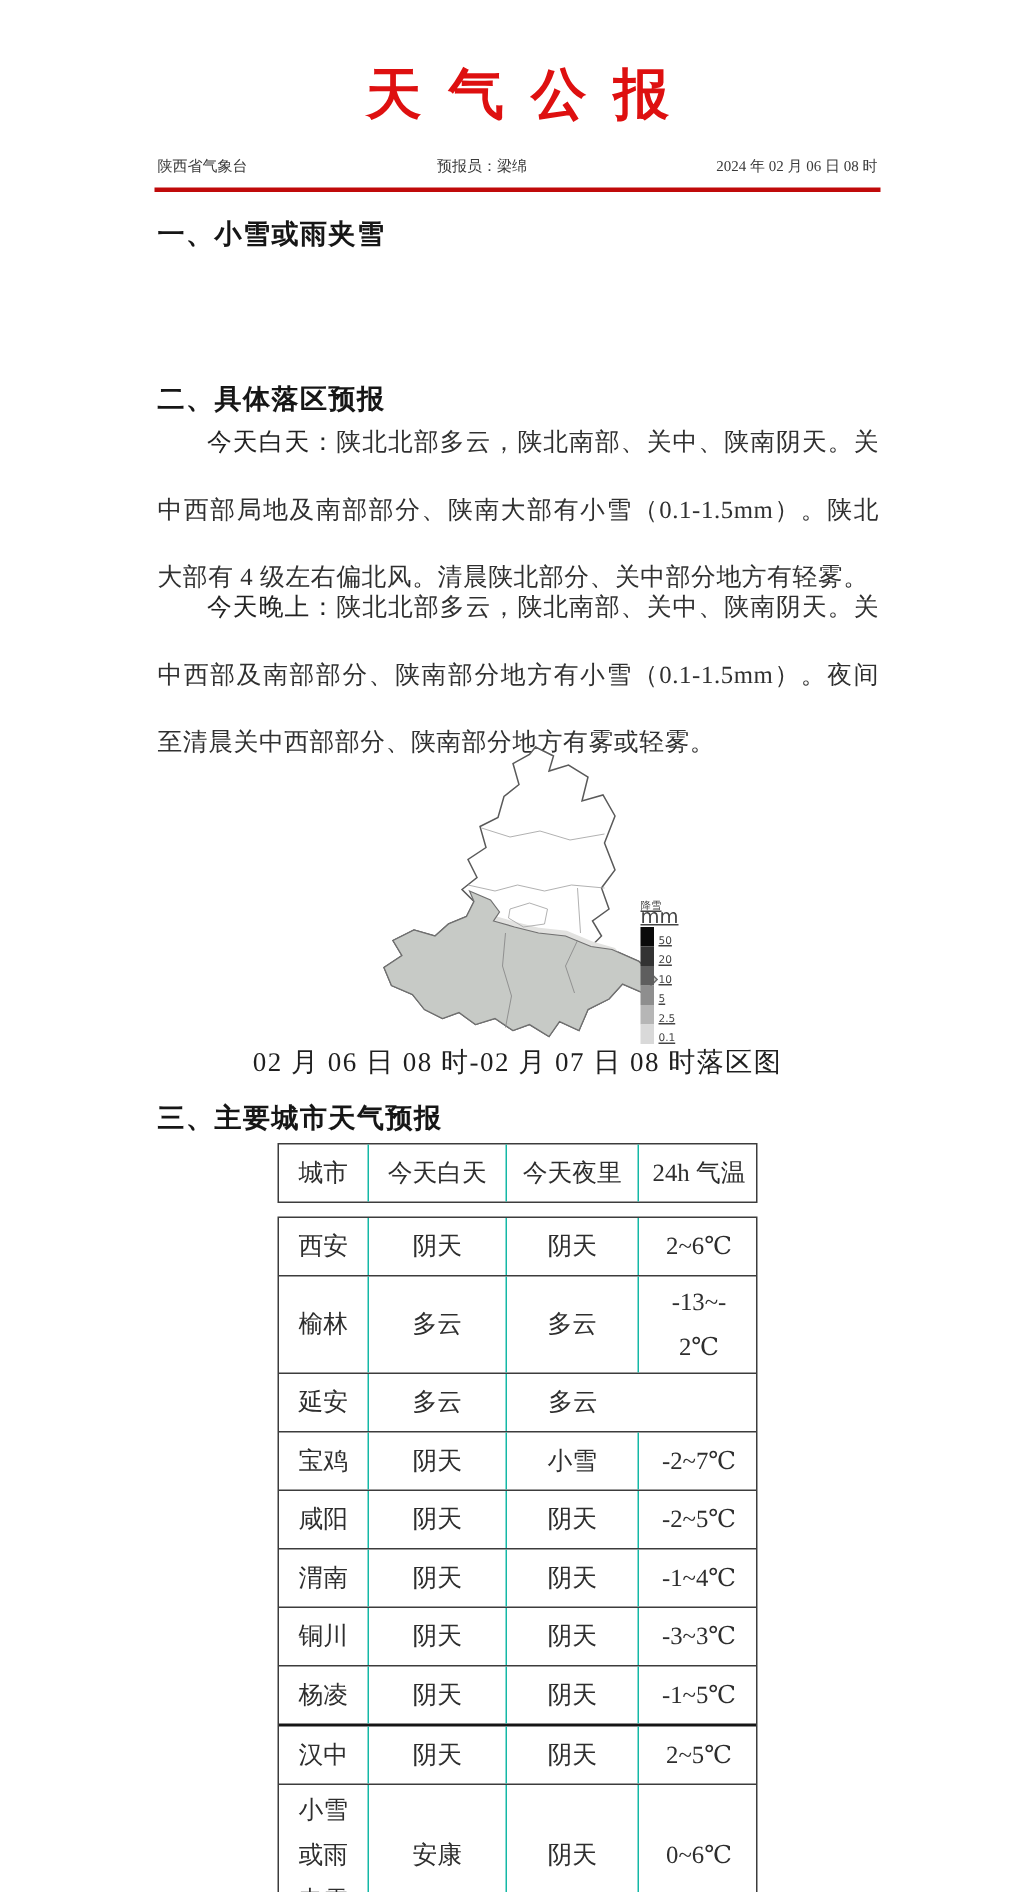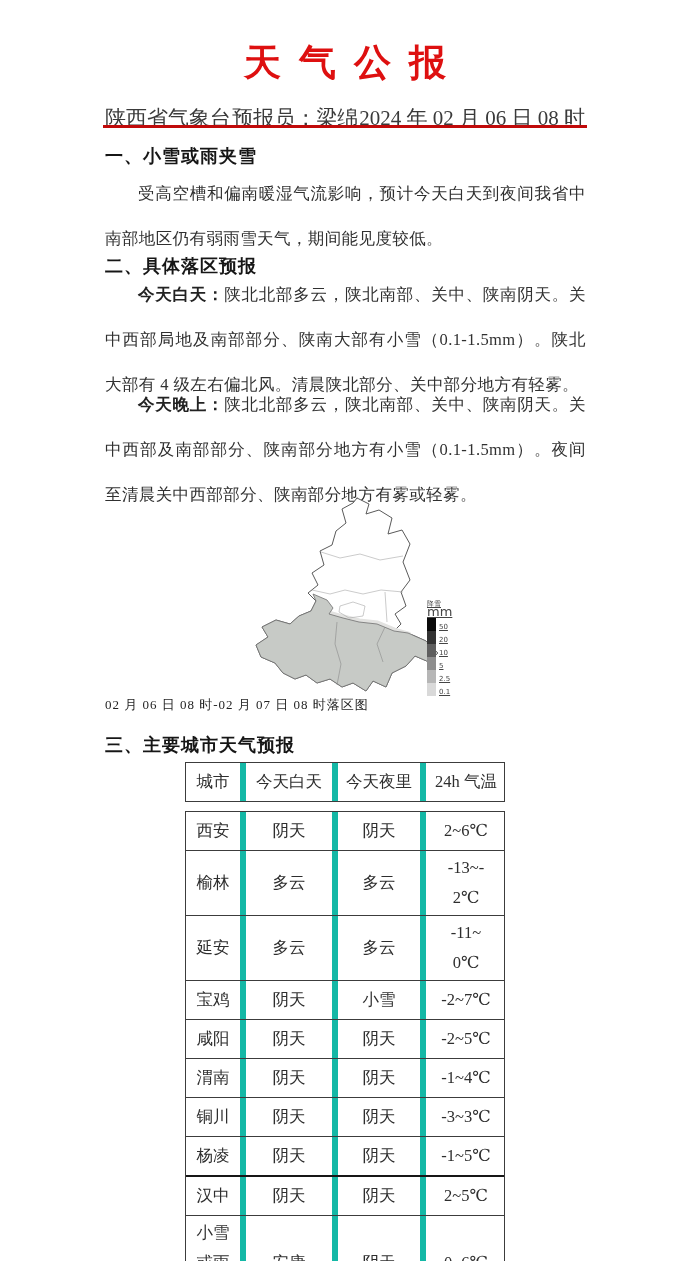--- a/index.html
+++ b/index.html
@@ -9,68 +9,68 @@
     overflow:hidden;
     margin-top:32px;
   }
   .title{
     position:absolute; top:6px; left:0; width:690px; margin:0;
     text-align:center; font-size:37px; font-weight:bold;
     color:#de1010; letter-spacing:18px; text-indent:18px;
   }
   .meta{
     position:absolute; top:72px; left:105px; width:480px;
-    display:flex; justify-content:space-between; font-size:21px; color:#3a3a3a;
+    display:flex; justify-content:space-between; font-size:10px; color:#3a3a3a;
   }
   .redrule{
     position:absolute; top:93px; left:103px; width:484px; height:3px;
     background:#c00a0a;
   }
   .h2{
     position:absolute; left:105px; margin:0; font-size:18px; font-weight:bold;
     font-family:"Liberation Sans","DejaVu Sans",sans-serif; color:#161616;
     letter-spacing:1px;
   }
   .h2.s1{top:112px;} .h2.s2{top:222px;} .h2.s3{top:701px;}
   .para{
     position:absolute; left:105px; width:481px; margin:0;
     font-size:16.5px; line-height:45px; text-align:justify; text-indent:33px;
     color:#303030; letter-spacing:0.4px;
   }
   .para.p1{top:139px;}
   .para.pday{top:240px;}
   .para.pnight{top:350px;}
-  .para b{font-weight:bold; color:#222;}
+  .para b{font-weight:normal; color:#222;}
   .map-wrap{position:absolute; top:462px; left:245px; width:320px; height:202px;}
   .map-wrap svg{display:block;}
   .legend{
     position:absolute; left:182px; top:106px; width:60px;
     font-family:"DejaVu Sans",sans-serif; color:#444;text-decoration:underline;
   }
   .legend-title{font-size:7px; line-height:8px;}
   .legend-unit{font-size:13px; line-height:8px; margin-bottom:2px;}
   .legend-row{display:flex; align-items:flex-end; height:13px;}
   .legend-swatch{width:9px; height:13px;}
   .legend-tick{font-size:7px; margin-left:3px; line-height:8px;}
   .map-caption{
     position:absolute; top:664px; left:105px; width:480px;
-    font-size:13px; color:#1f1f1f; letter-spacing:1px;
+    text-align:center; font-size:18px; color:#1f1f1f; letter-spacing:1px;
   }
   .wtable{
     position:absolute; top:730px; left:185px; width:320px;
     font-size:16.5px; color:#2e2e2e;
   }
   .thead,.trow{display:grid; grid-template-columns:60px 92px 88px 80px;}
   .thead{border:1.5px solid #3c3c3c; background:#fff;}
   .tgap{height:9px;}
   .tbody{border:1.5px solid #3c3c3c;}
   .tcell{
     display:flex; align-items:center; justify-content:center; text-align:center;
     min-height:38px; padding:2px 6px; box-sizing:border-box;
-    border-right:6px solid #14b8a6; line-height:30px; word-break:break-all;
+    border-right:1px solid #14b8a6; line-height:30px; word-break:break-all;
   }
   .tcell.c3{padding:2px 12px;}
   .thead .tcell{min-height:38px; font-weight:normal;}
   .tcell:last-child{border-right:none;}
   .trow{border-bottom:1px solid #3c3c3c;}
   .trow:last-child{border-bottom:none;}
   .trow.split{border-bottom:2.5px solid #161616;}
 </style>
 </head>
 <body>
@@ -80,21 +80,20 @@
   <h1 class="title">天气公报</h1>
 
   <div class="meta">
     <span>陕西省气象台</span>
     <span>预报员：梁绵</span>
     <span>2024 年 02 月 06 日 08 时</span>
   </div>
   <div class="redrule"></div>
 
   <h2 class="h2 s1">一、小雪或雨夹雪</h2>
-  <p class="para p1">受高空槽和偏南暖湿气流影响，预计今天白天到夜间我省中南部地区仍有弱雨雪天气，期间能见度较低。</p>
 
   <h2 class="h2 s2">二、具体落区预报</h2>
   <p class="para pday"><b>今天白天：</b><span>陕北北部多云，陕北南部、关中、陕南阴天。关中西部局地及南部部分、陕南大部有小雪（0.1-1.5mm）。陕北大部有 4 级左右偏北风。清晨陕北部分、关中部分地方有轻雾。</span></p>
   <p class="para pnight"><b>今天晚上：</b><span>陕北北部多云，陕北南部、关中、陕南阴天。关中西部及南部部分、陕南部分地方有小雪（0.1-1.5mm）。夜间至清晨关中西部部分、陕南部分地方有雾或轻雾。</span></p>
 
   <div class="map-wrap">
     <svg width="230" height="202" viewBox="0 0 230 202">
 
       <path d="M112,4 L124,10 L121,20 L134,16 L147,24 L143,40 L157,36 L165,50 L158,68 L165,86 L156,98 L161,112 L150,120 L156,130 L149,137
                L163,139 L181,147 L193,159 L184,168 L170,162 L161,172 L147,179 L141,193 L128,187 L121,197 L108,189 L97,193 L85,185 L72,189
@@ -169,21 +168,20 @@
         <div class="trow">
           <div class="tcell c0">榆林</div>
           <div class="tcell c1">多云</div>
           <div class="tcell c2">多云</div>
           <div class="tcell c3">-13~-2℃</div>
         </div>
         <div class="trow">
           <div class="tcell c0">延安</div>
           <div class="tcell c1">多云</div>
           <div class="tcell c2">多云</div>
-          <div class="tcell c3">-11~0℃</div>
         </div>
         <div class="trow">
           <div class="tcell c0">宝鸡</div>
           <div class="tcell c1">阴天</div>
           <div class="tcell c2">小雪</div>
           <div class="tcell c3">-2~7℃</div>
         </div>
         <div class="trow">
           <div class="tcell c0">咸阳</div>
           <div class="tcell c1">阴天</div>

